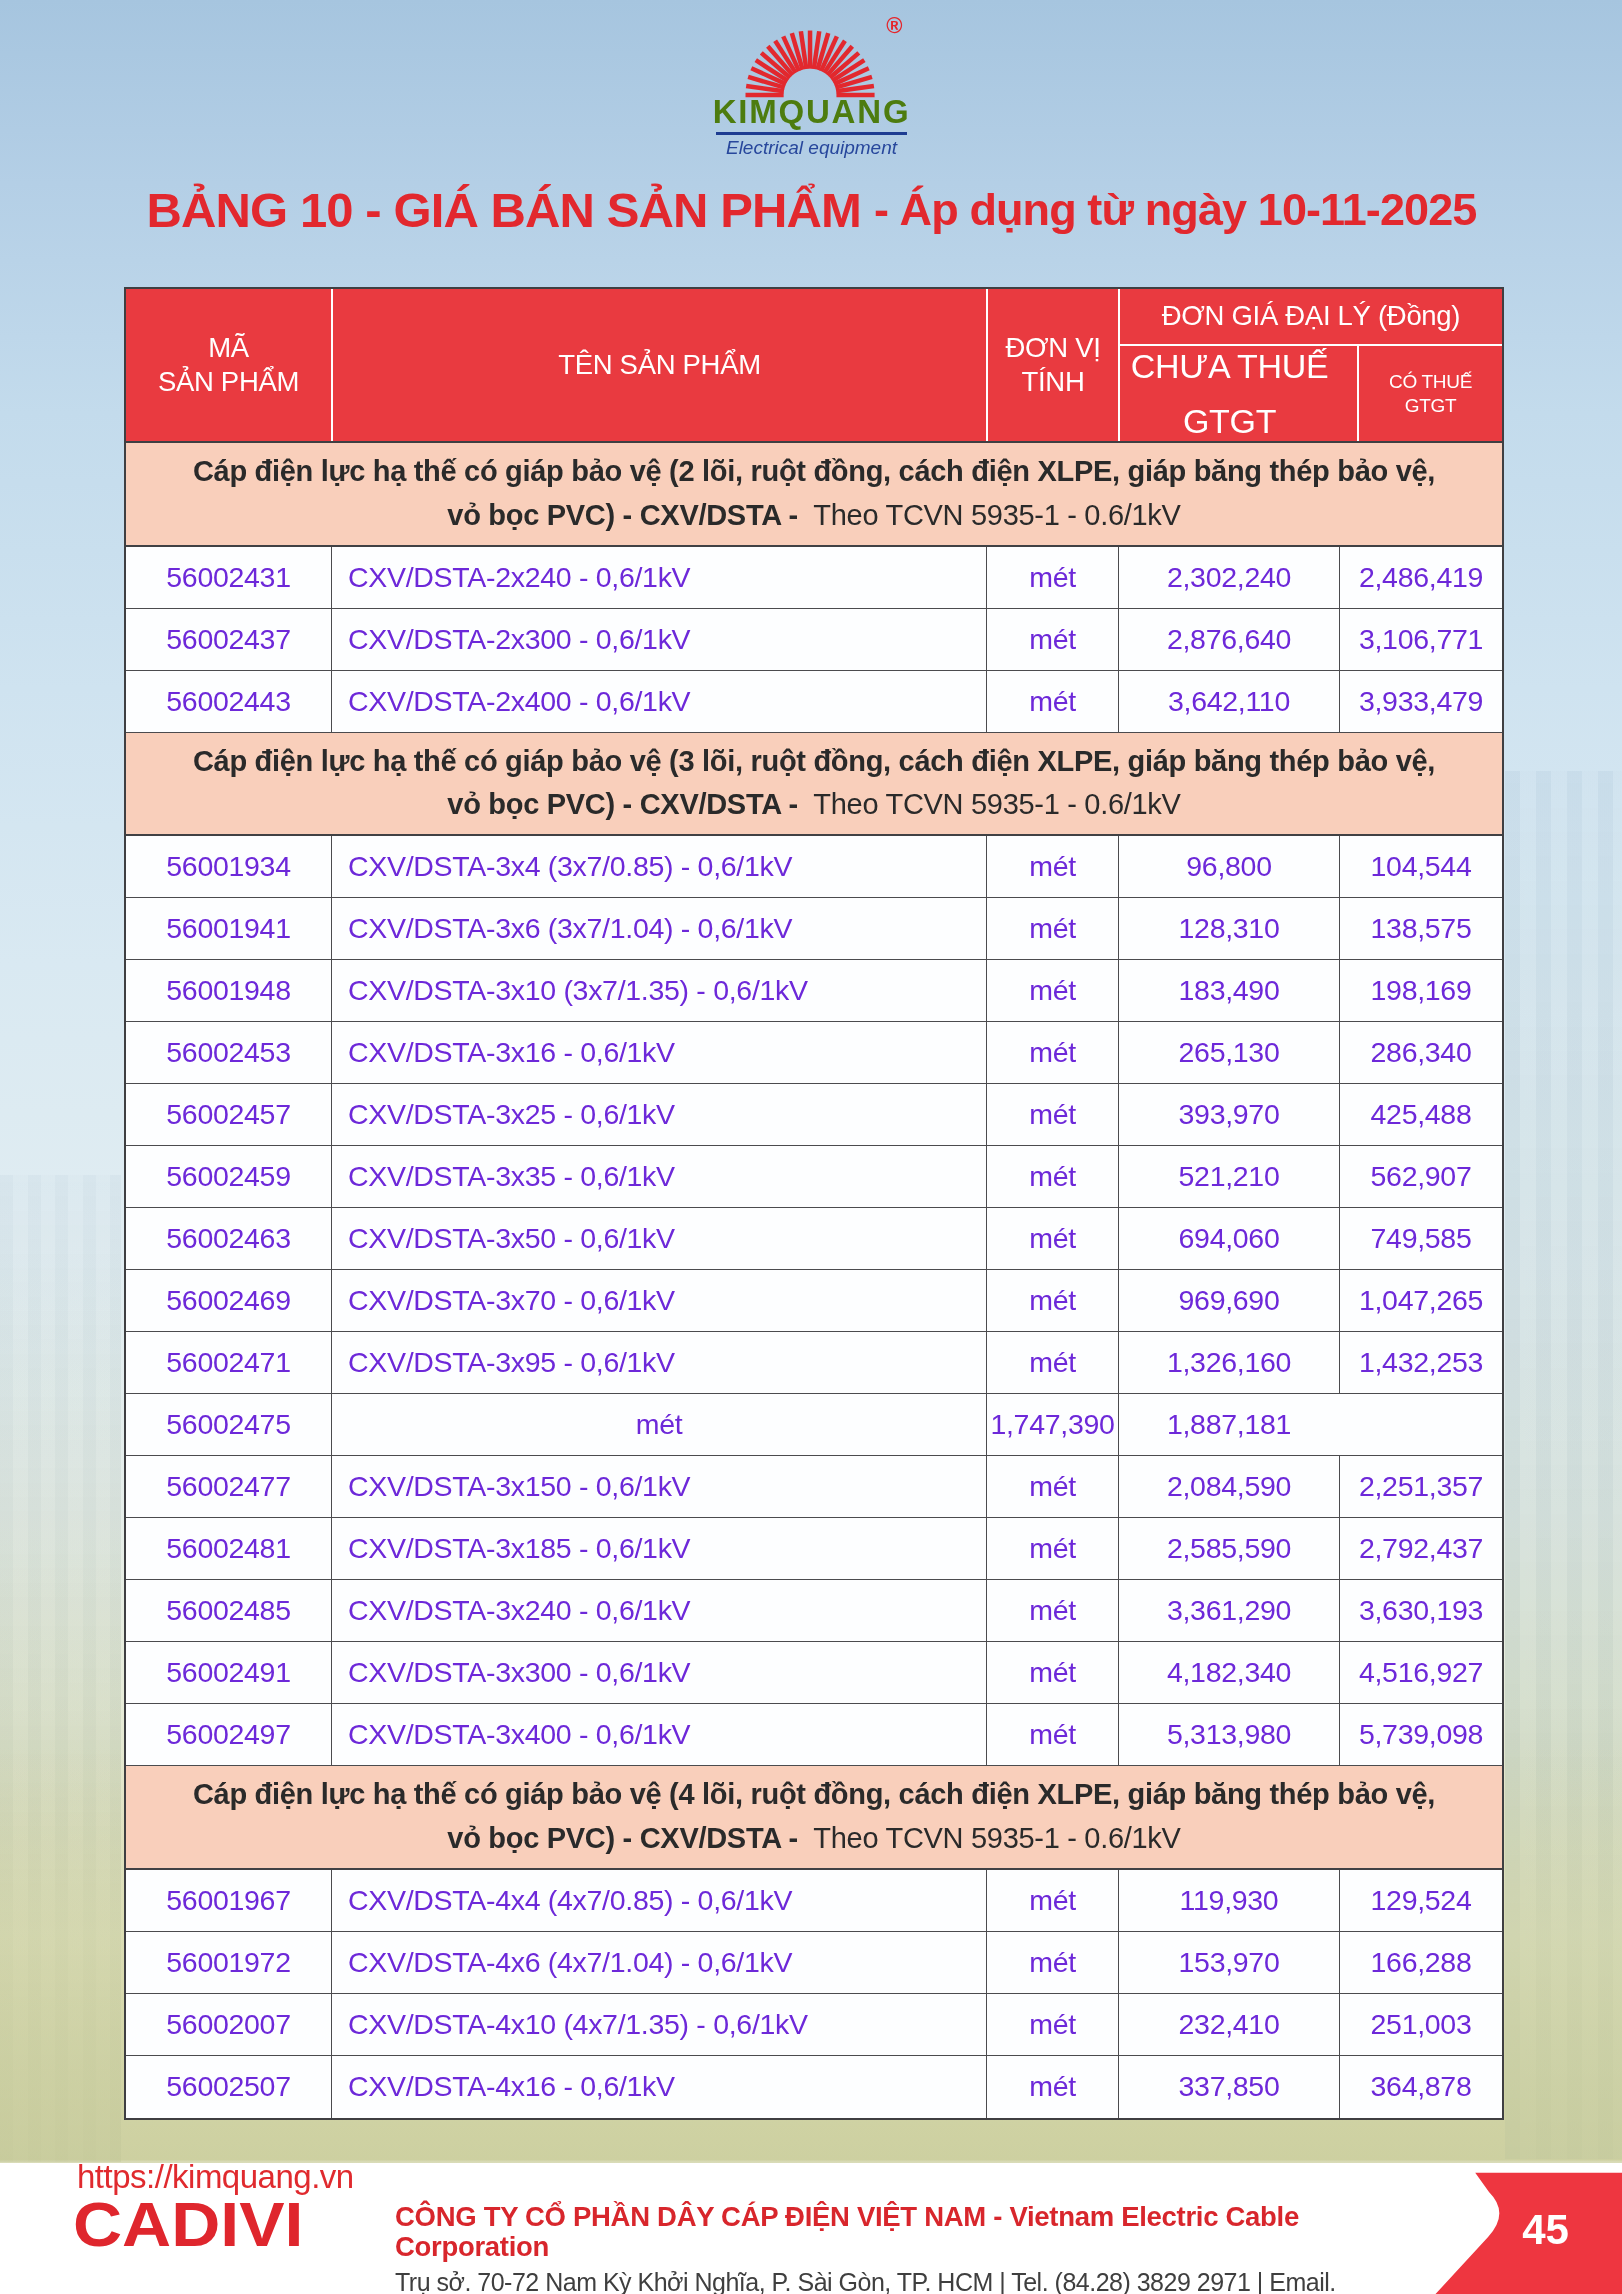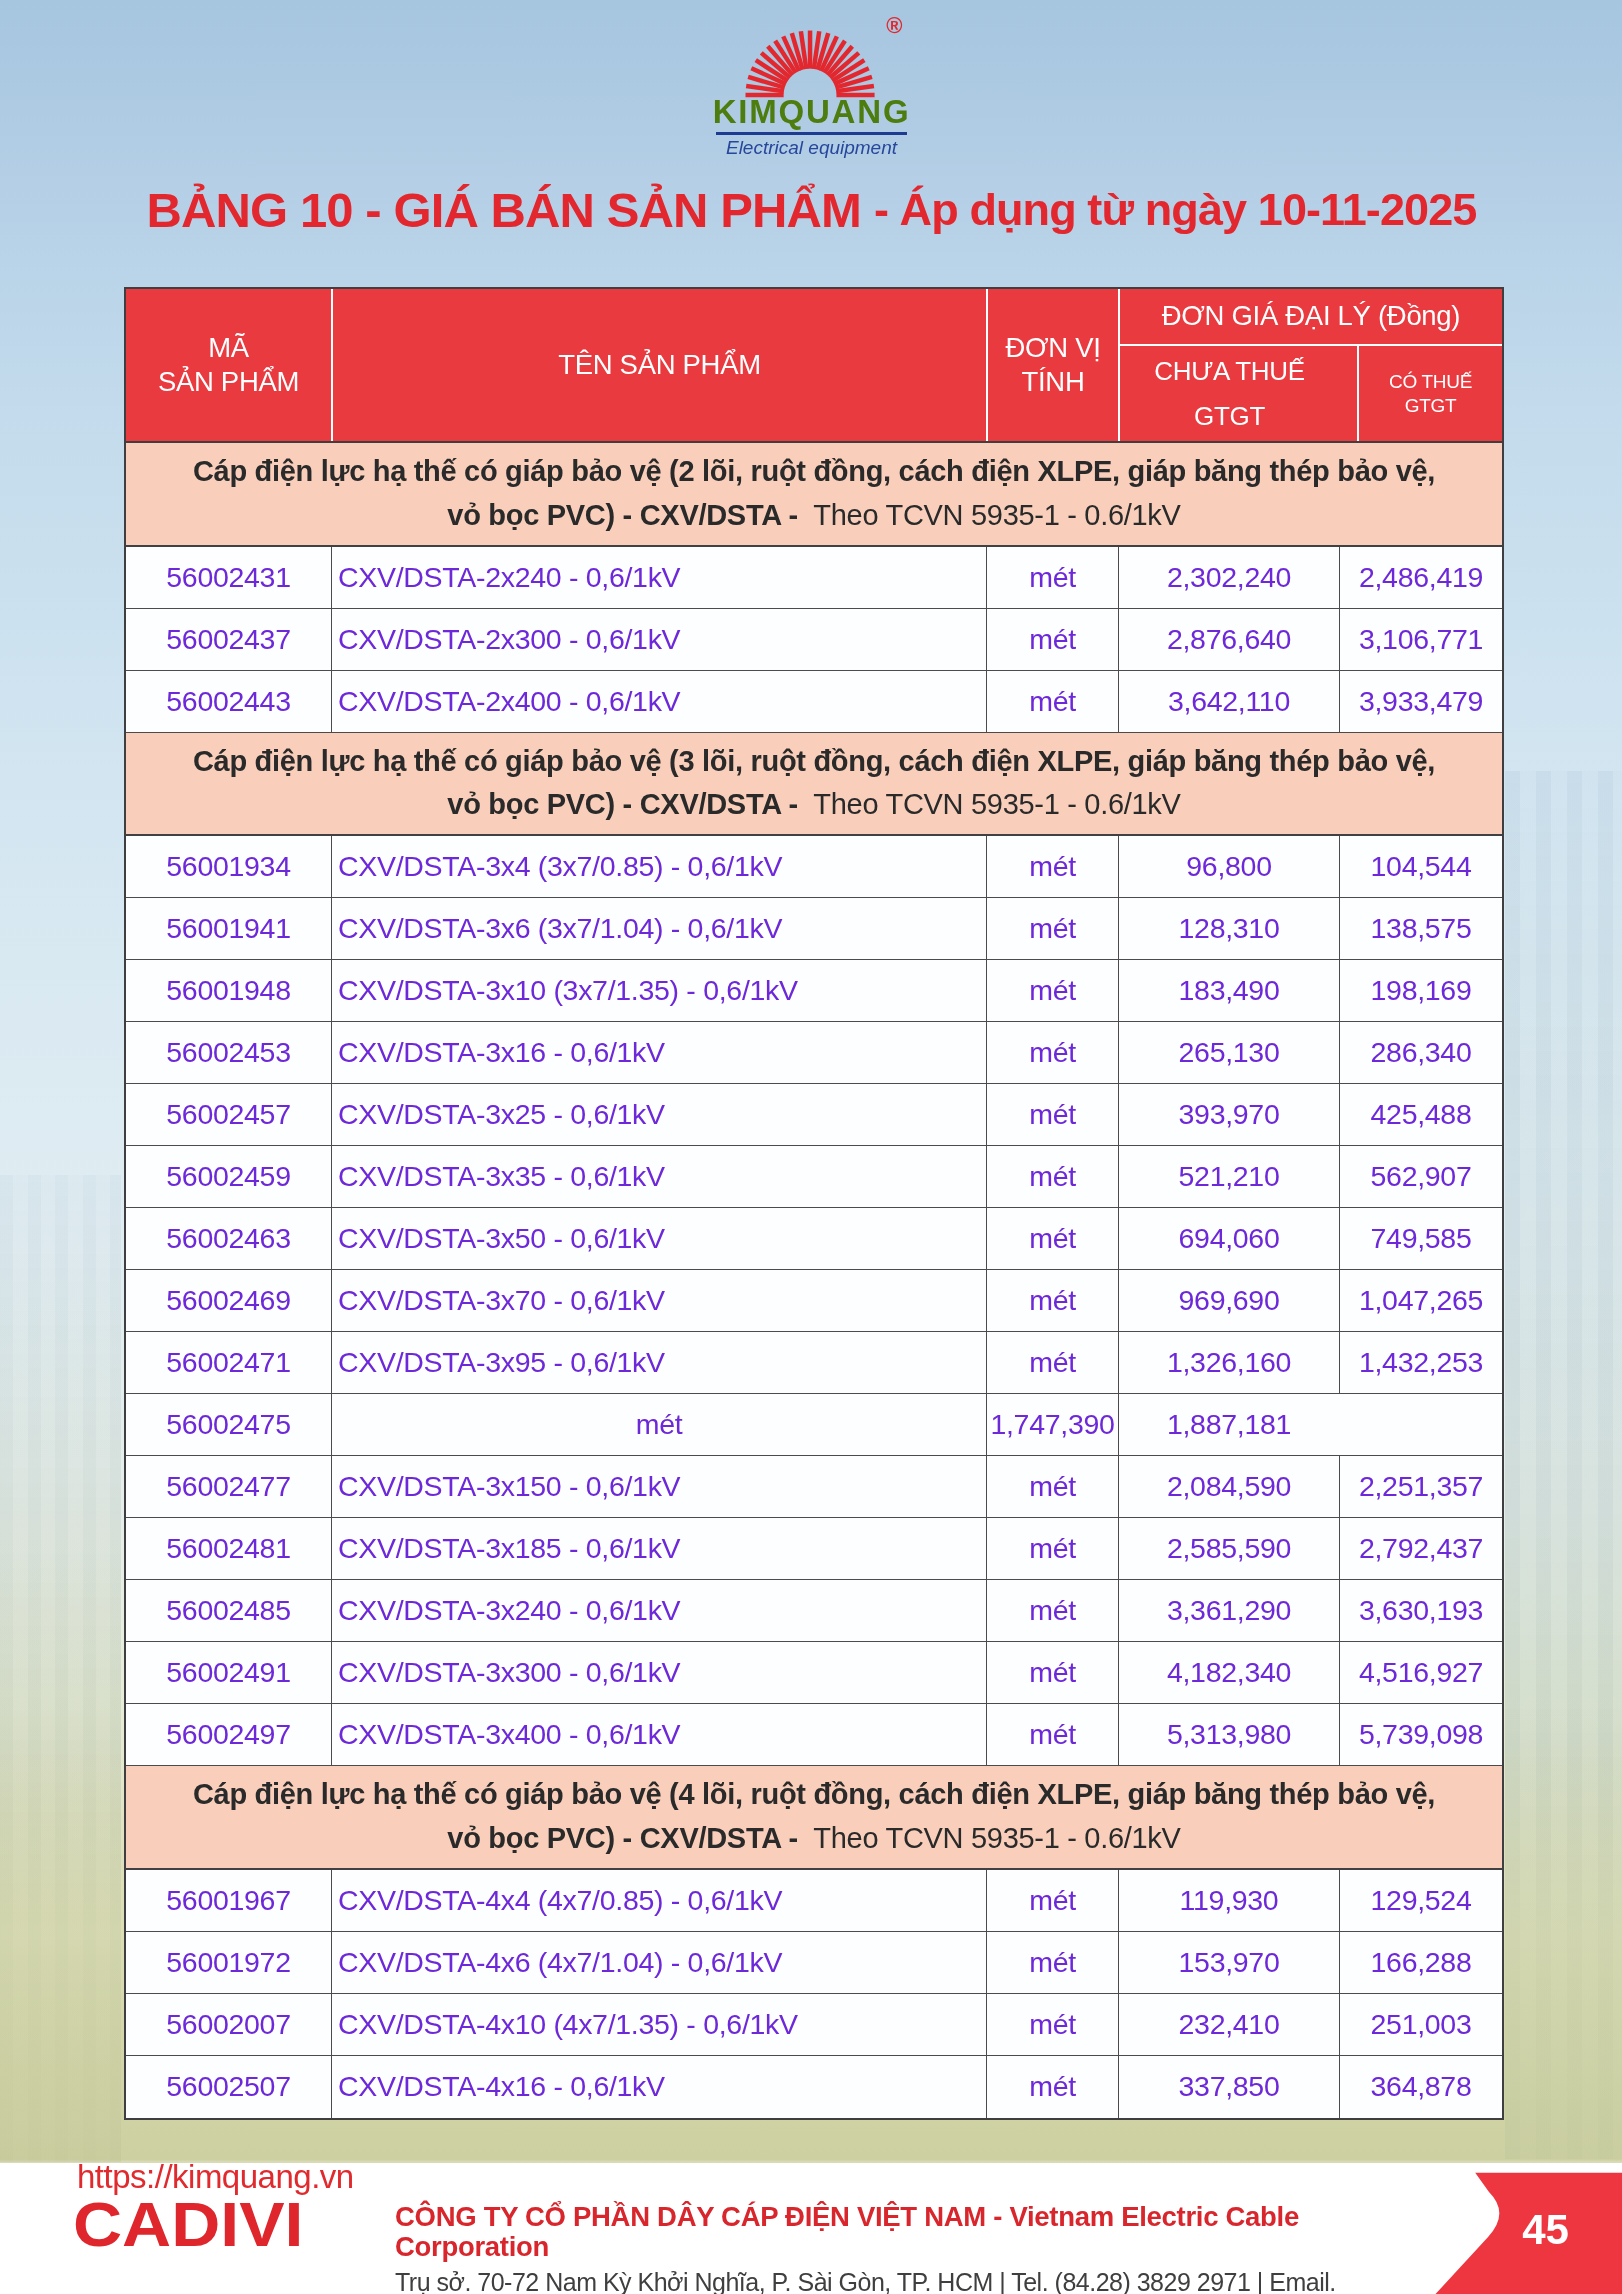--- a/index.html
+++ b/index.html
@@ -70,21 +70,21 @@
     grid-template-rows:57px 95px;
     background:#e93a40;color:#fff;
     border-bottom:2.8px solid #3f3f42;box-sizing:border-box;
   }
   .th{display:flex;flex-direction:column;align-items:center;justify-content:center;
       text-align:center;font-size:27.5px;line-height:1.25;letter-spacing:-0.3px;box-sizing:border-box;}
   .th-code{grid-column:1;grid-row:1/3;}
   .th-name{grid-column:2;grid-row:1/3;border-left:2.8px solid #fff;}
   .th-unit{grid-column:3;grid-row:1/3;border-left:2.8px solid #fff;}
   .th-group{grid-column:4/6;grid-row:1;border-left:2.8px solid #fff;border-bottom:2.8px solid #fff;}
-  .th-ex{grid-column:4;grid-row:2;border-left:2.8px solid #fff;font-size:26px;gap:12px;}
+  .th-ex{grid-column:4;grid-row:2;border-left:2.8px solid #fff;font-size:34px;gap:12px;}
   .th-inc{grid-column:5;grid-row:2;border-left:2.8px solid #fff;font-size:19px;margin-left:18px;}
   .section-row{
     background:rgba(249,205,185,.97);
     border-bottom:2.8px solid #414144;
     min-height:91px;box-sizing:border-box;
     display:flex;align-items:center;justify-content:center;
     padding:7.3px 53px;text-align:center;
     font-size:29px;line-height:1.5;color:#2a2a2a;letter-spacing:-0.3px;
   }
   .section-row .sec-bold{font-weight:bold;}
@@ -92,21 +92,21 @@
   .data-row{
     display:grid;
     grid-template-columns:205px 655px 132px 221px 1fr;
     height:62px;box-sizing:border-box;
     border-bottom:1.8px solid #4b4b4e;
     background:rgba(253,254,255,.92);
     color:#6d28d9;font-size:28.5px;letter-spacing:-0.3px;
   }
   .data-row:last-child{border-bottom:none;}
   .cell{display:flex;align-items:center;justify-content:center;box-sizing:border-box;}
-  .cell.name{justify-content:flex-start;padding-left:6px;border-left:1.8px solid #4b4b4e;}
+  .cell.name{justify-content:flex-start;padding-left:16px;border-left:1.8px solid #4b4b4e;}
   .cell.unit{border-left:1.8px solid #4b4b4e;}
   .cell.p1{border-left:1.8px solid #4b4b4e;}
   .cell.p2{border-left:1.8px solid #4b4b4e;}
   
   .footer-url{
     position:absolute;left:77px;top:2158px;
     color:#e02a2e;font-size:33px;letter-spacing:-0.5px;
   }
   .footer-brand{
     position:absolute;left:73px;top:2193px;

